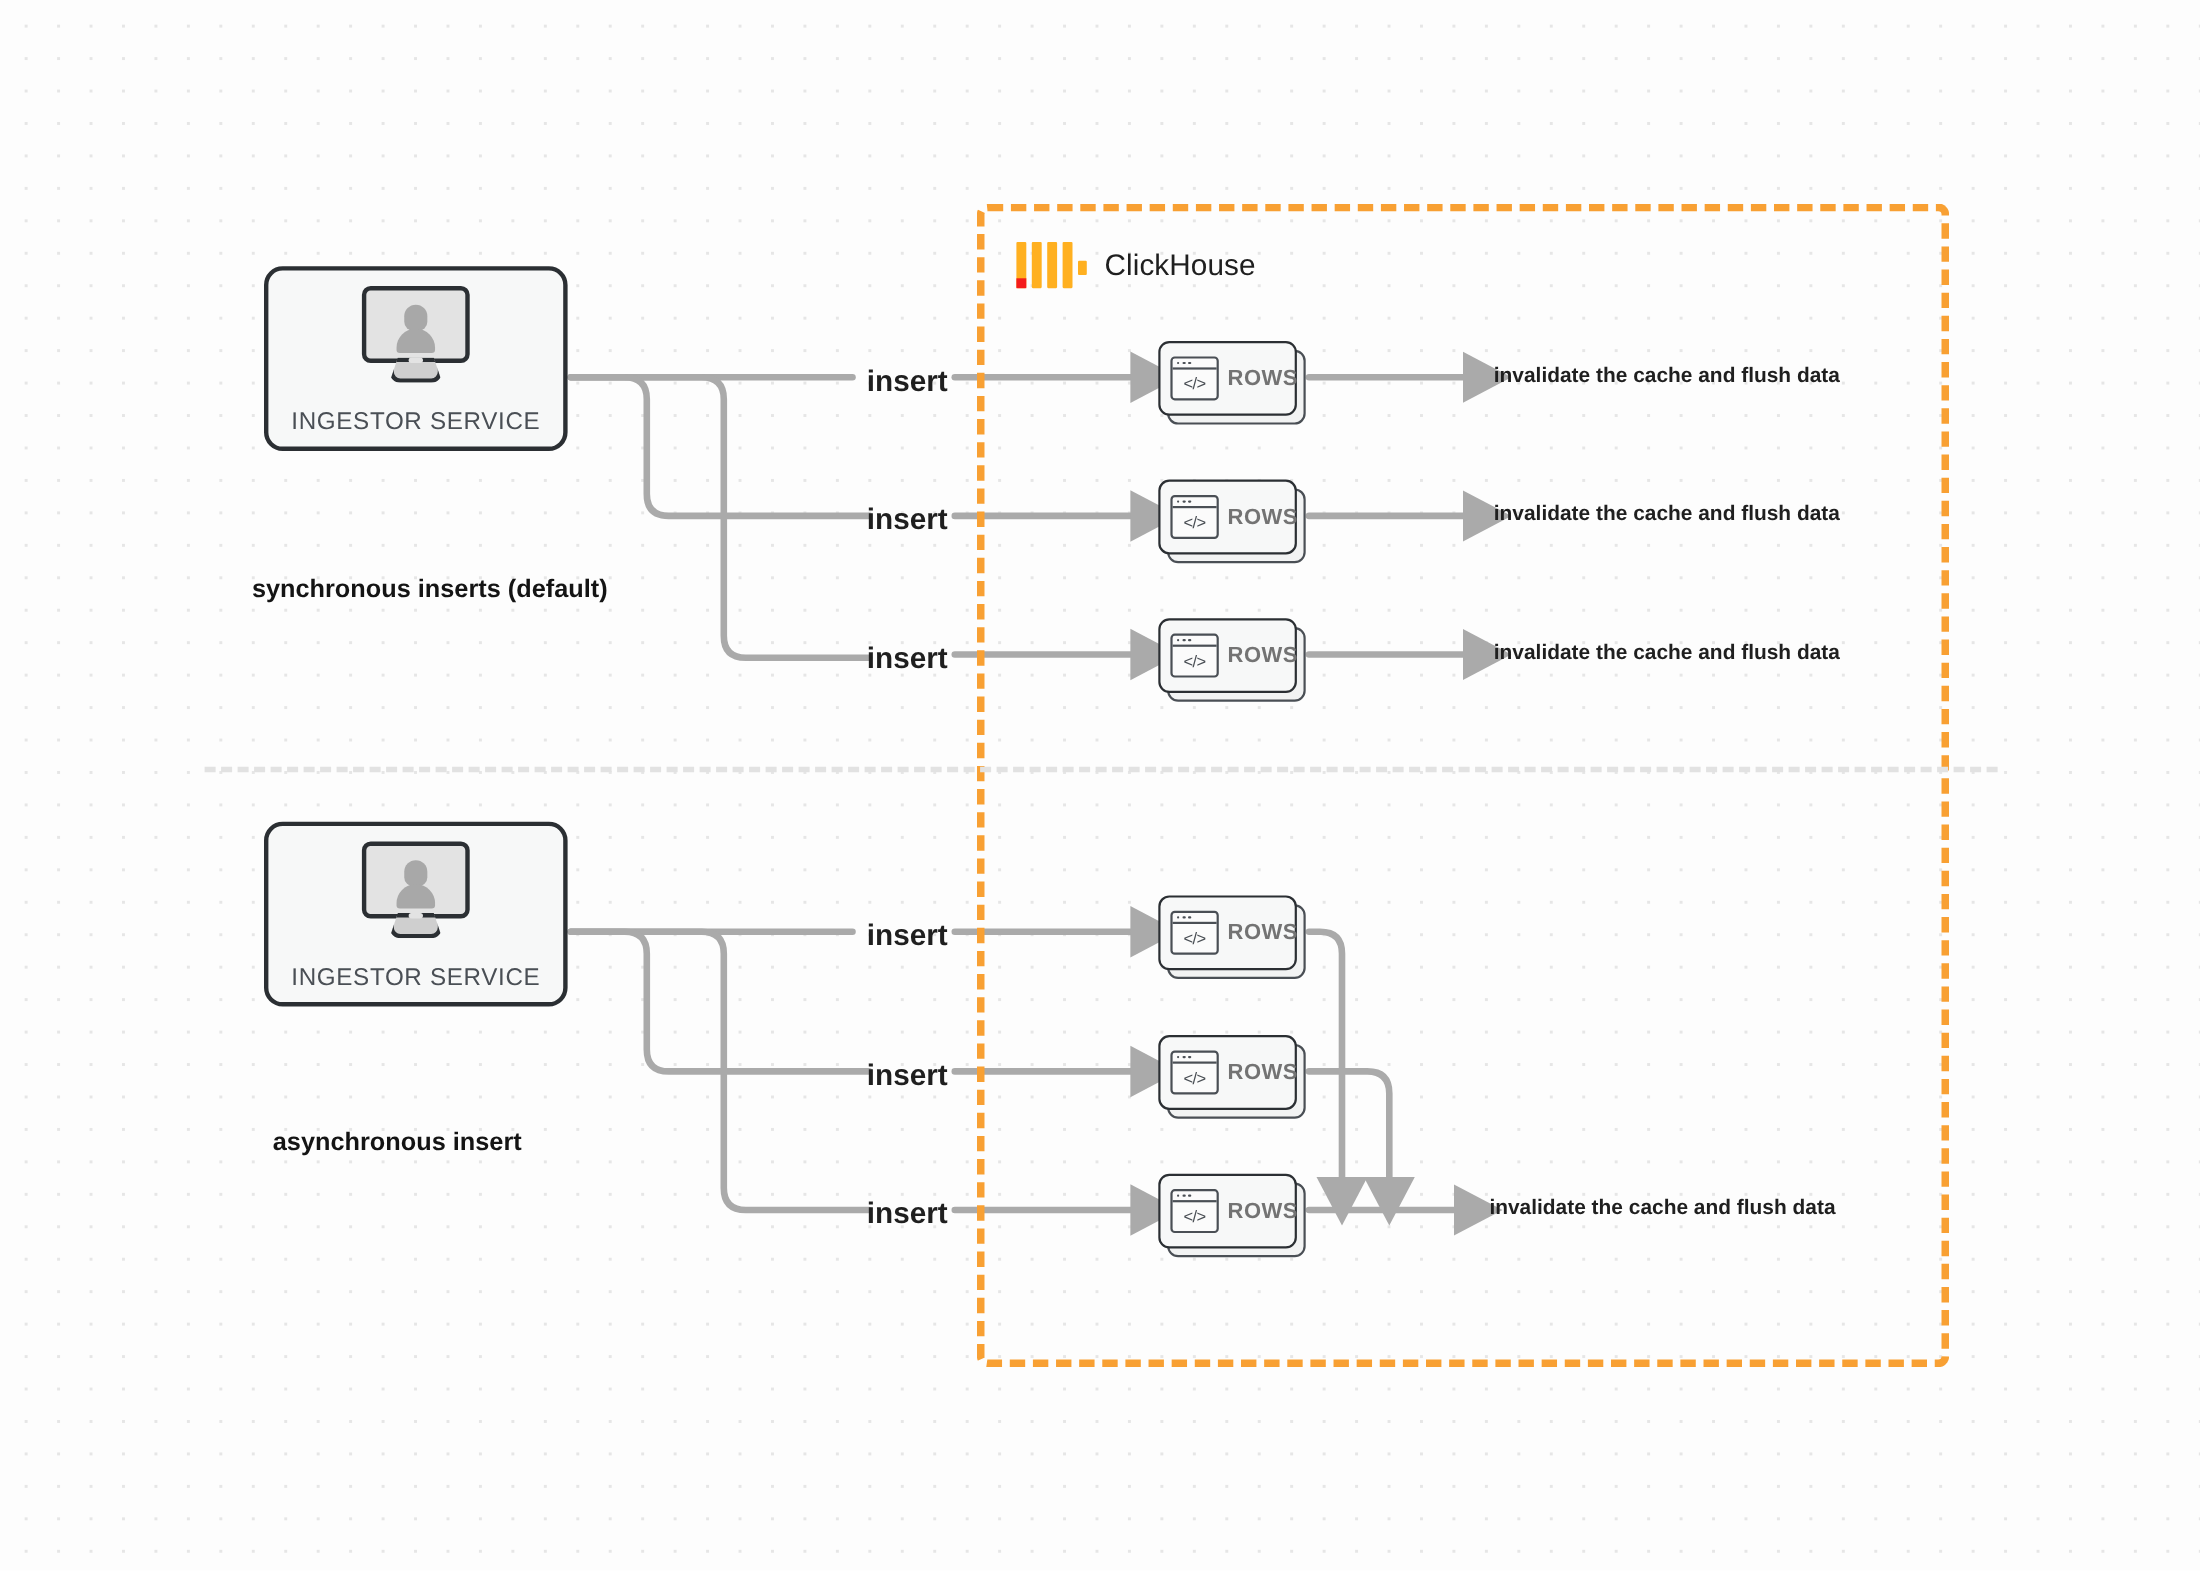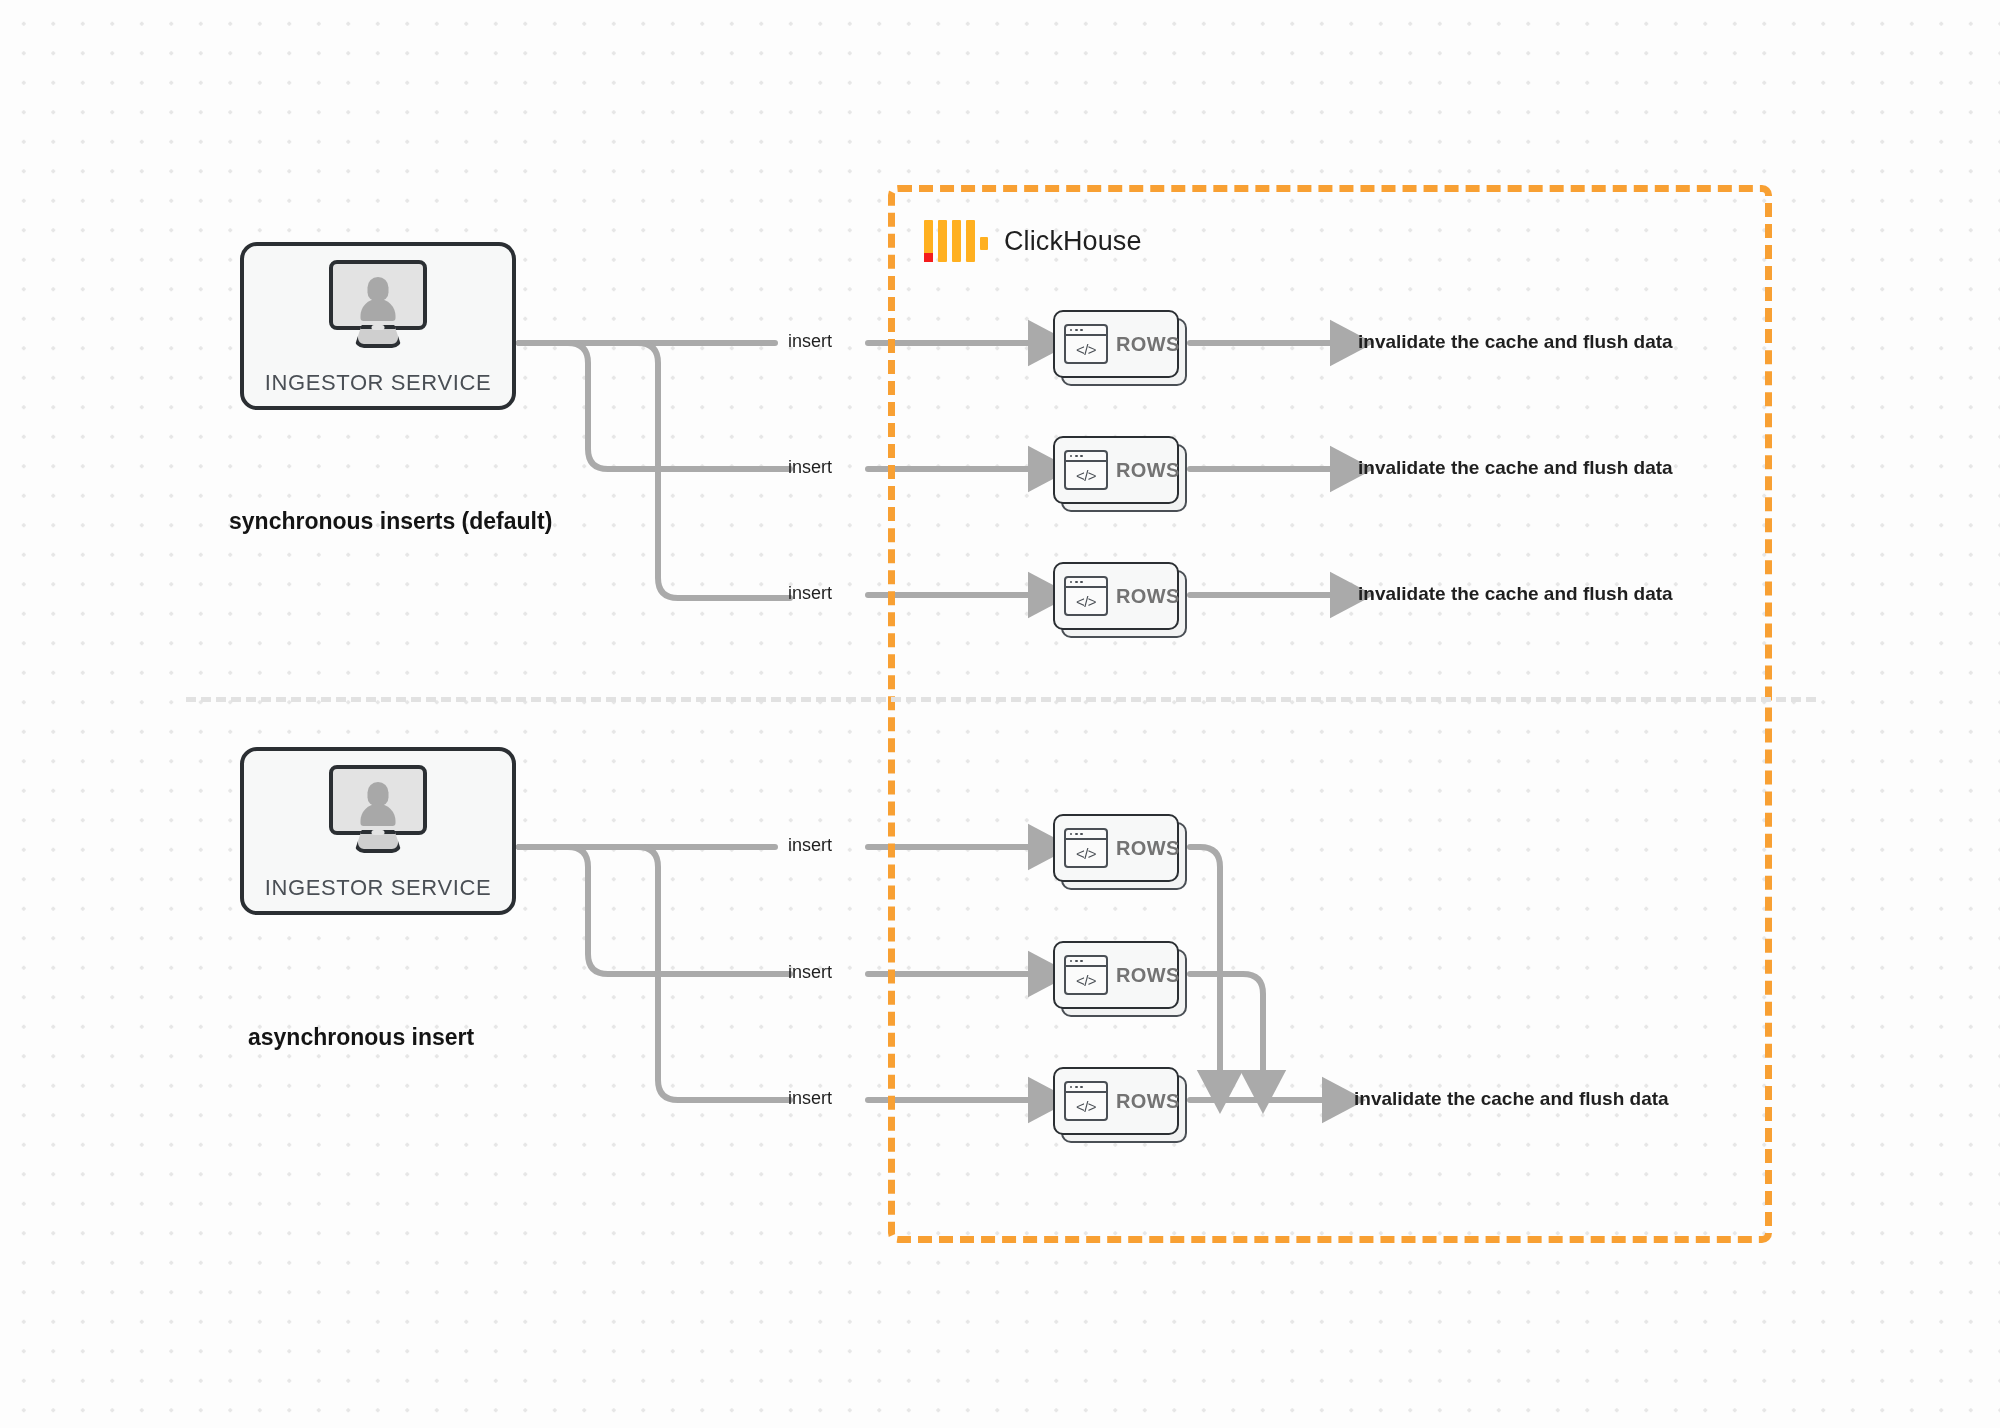--- a/index.html
+++ b/index.html
@@ -167,23 +167,24 @@
     position: absolute;
     font-size: 23px;
     font-weight: bold;
     color: #141414;
     white-space: nowrap;
   }
 
   
   .insert-label {
     position: absolute;
-    font-size: 18px;
+    font-size: 27px;
     color: #1f1f1f;
     white-space: nowrap;
+    font-weight: bold;
   }
 
   
   .outcome-label {
     position: absolute;
     font-size: 19px;
     color: #1f1f1f;
     white-space: nowrap;
     font-weight: bold;
   }
@@ -338,21 +339,21 @@
       <div class="mon-screen">
         <div class="mon-head"></div>
         <div class="mon-body"></div>
       </div>
       <div class="mon-stand"></div>
       <div class="mon-notch"></div>
     </div>
     <div class="ingestor-label">INGESTOR SERVICE</div>
   </div>
 
-  <div class="section-caption" style="left:229px; top:508px;">synchronous inserts (default)</div>
+  <div class="section-caption" style="left:229px; top:522px;">synchronous inserts (default)</div>
 
   <div class="insert-label" style="left:788px; top:331px;">insert</div>
   <div class="insert-label" style="left:788px; top:457px;">insert</div>
   <div class="insert-label" style="left:788px; top:583px;">insert</div>
 
   <div class="rows-card" style="left:1053px; top:310px;">
     <div class="rows-shadow"></div>
     <div class="rows-front">
       <div class="code-win">
         <div class="code-bar">

